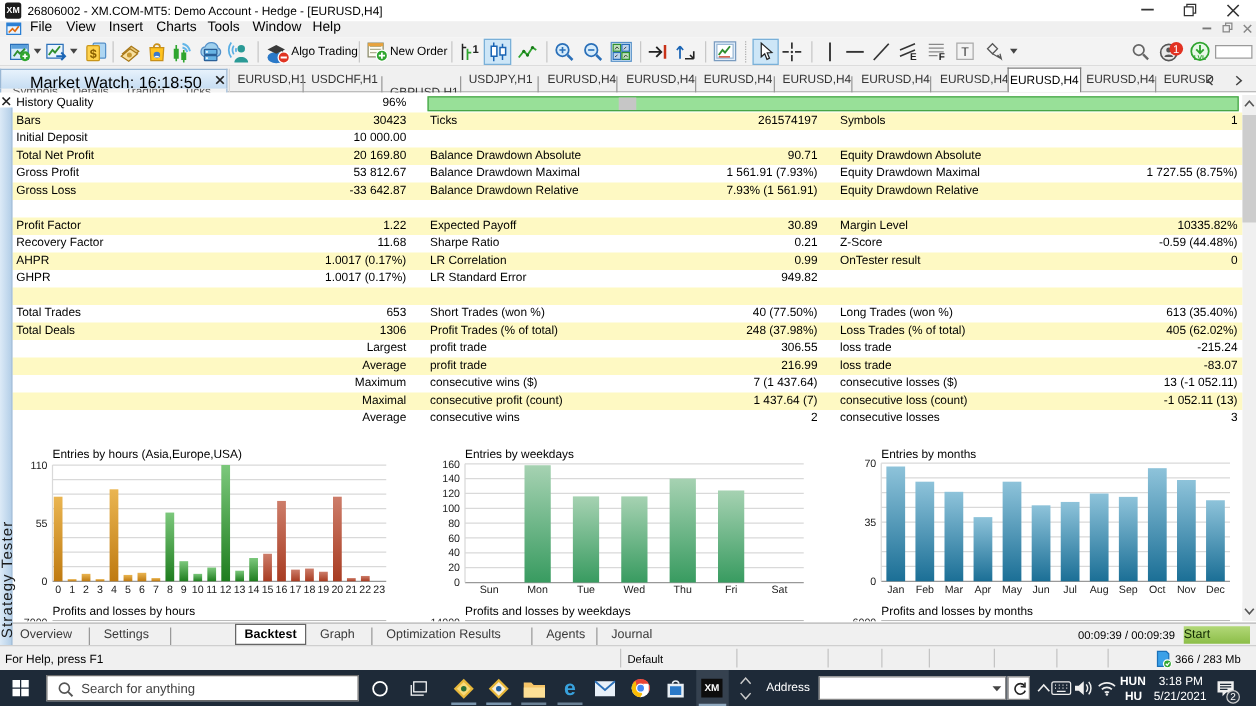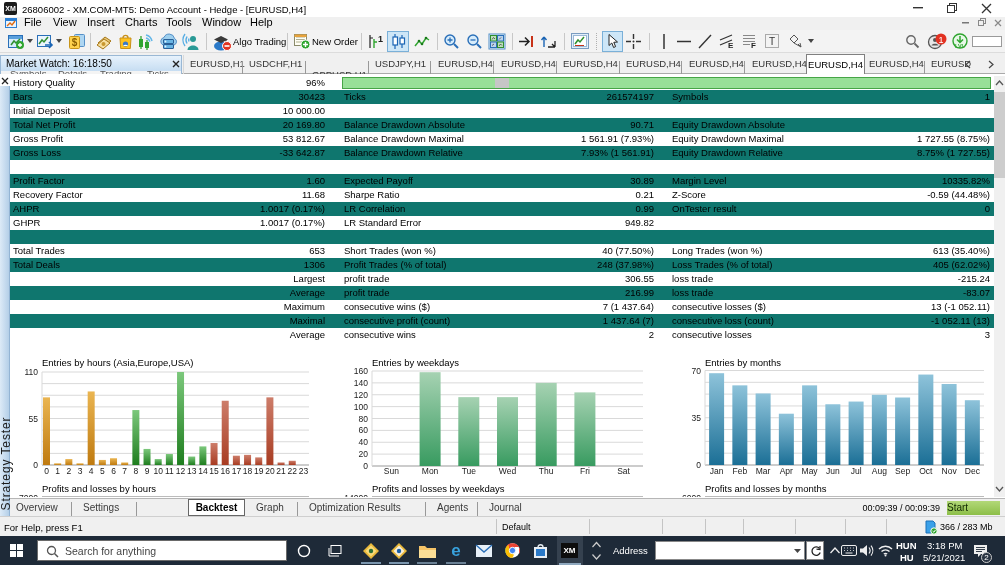--- a/index.html
+++ b/index.html
@@ -5,21 +5,21 @@
 html,body{width:1005px;height:565px;overflow:hidden}
 body{position:relative;font-family:"Liberation Sans",sans-serif;background:#fff;font-size:11px;color:#000}
 .abs{position:absolute}
 .r{position:absolute;height:14px;line-height:14px;white-space:nowrap;font-size:9.5px}
 .c1l{position:absolute;left:3px}
 .c1v{position:absolute;left:110px;width:205px;text-align:right}
 .c2l{position:absolute;left:334px}
 .c2v{position:absolute;left:440px;width:204px;text-align:right}
 .c3l{position:absolute;left:662px}
 .c3v{position:absolute;left:780px;width:200px;text-align:right}
-.gray{background:#0f766e}
+.gray{background:#fef9c3}
 .sep{position:absolute;width:1px;height:14px;background:#999;top:3px}
 svg{position:absolute;overflow:visible}
 </style></head>
 <body>
 
 <div class="abs" style="left:0;top:0;width:1005px;height:17px;background:#fff">
   <div class="abs" style="left:4px;top:2px;width:13px;height:13px;background:#1c1c1c;border-radius:2px;color:#fff;font-size:7px;font-weight:bold;text-align:center;line-height:13px">XM</div>
   <div class="abs" style="left:22px;top:4px;font-size:9.5px;line-height:11px">26806002 - XM.COM-MT5: Demo Account - Hedge - [EURUSD,H4]</div>
   <svg style="left:913px;top:7px" width="11" height="2">
       <rect width="10" height="1.4" fill="#333"></rect>
@@ -297,21 +297,21 @@
   <span class="abs" style="left:931px;top:5px">EURUSD</span>
   <svg style="left:965px;top:8px" width="6" height="7">
       <path d="M5 0 L1 3.5 L5 7" fill="none" stroke="#444" stroke-width="1.2"></path>
     </svg>
   <svg style="left:988px;top:8px" width="6" height="7">
       <path d="M1 0 L5 3.5 L1 7" fill="none" stroke="#444" stroke-width="1.2"></path>
     </svg>
 </div>
 
 <div class="abs" style="left:0;top:55px;width:182px;height:16px;background:linear-gradient(#e7f2fc,#c6ddf2);border:1px solid #9ab8d5;border-bottom:none">
-  <span class="abs" style="left:5px;top:2px;font-size:10px">Market Watch: 16:18:50</span>
+  <span class="abs" style="left:23px;top:2px;font-size:13px">Market Watch: 16:18:50</span>
   <svg style="left:171px;top:4px" width="8" height="8">
       <path d="M1 1 L7 7 M7 1 L1 7" stroke="#222" stroke-width="1.4"></path>
     </svg>
 </div>
 <div class="abs" style="left:0;top:71px;width:182px;height:5px;background:#f4f4f4;border-left:1px solid #9ab8d5;border-right:1px solid #9ab8d5;overflow:hidden;font-size:9.5px;color:#555">
   <span class="abs" style="left:9px;top:-3px">Symbols</span>
     <span class="abs" style="left:57px;top:-3px">Details</span>
     <span class="abs" style="left:99px;top:-3px">Trading</span>
     <span class="abs" style="left:146px;top:-3px">Ticks</span>
 </div>
@@ -351,25 +351,24 @@
       <span class="c2v">1 561.91 (7.93%)</span>
       <span class="c3l">Equity Drawdown Maximal</span>
       <span class="c3v">1 727.55 (8.75%)</span>
     </div>
   <div class="r gray" style="left:10px;top:72px;width:984px">
       <span class="c1l">Gross Loss</span>
       <span class="c1v">-33 642.87</span>
       <span class="c2l">Balance Drawdown Relative</span>
       <span class="c2v">7.93% (1 561.91)</span>
       <span class="c3l">Equity Drawdown Relative</span>
-      <span class="c3v">8.75% (1 727.55)</span>
     </div>
   <div class="r gray" style="left:10px;top:100px;width:984px">
       <span class="c1l">Profit Factor</span>
-      <span class="c1v">1.60</span>
+      <span class="c1v">1.22</span>
       <span class="c2l">Expected Payoff</span>
       <span class="c2v">30.89</span>
       <span class="c3l">Margin Level</span>
       <span class="c3v">10335.82%</span>
     </div>
   <div class="r" style="left:10px;top:114px;width:984px">
       <span class="c1l">Recovery Factor</span>
       <span class="c1v">11.68</span>
       <span class="c2l">Sharpe Ratio</span>
       <span class="c2v">0.21</span>

